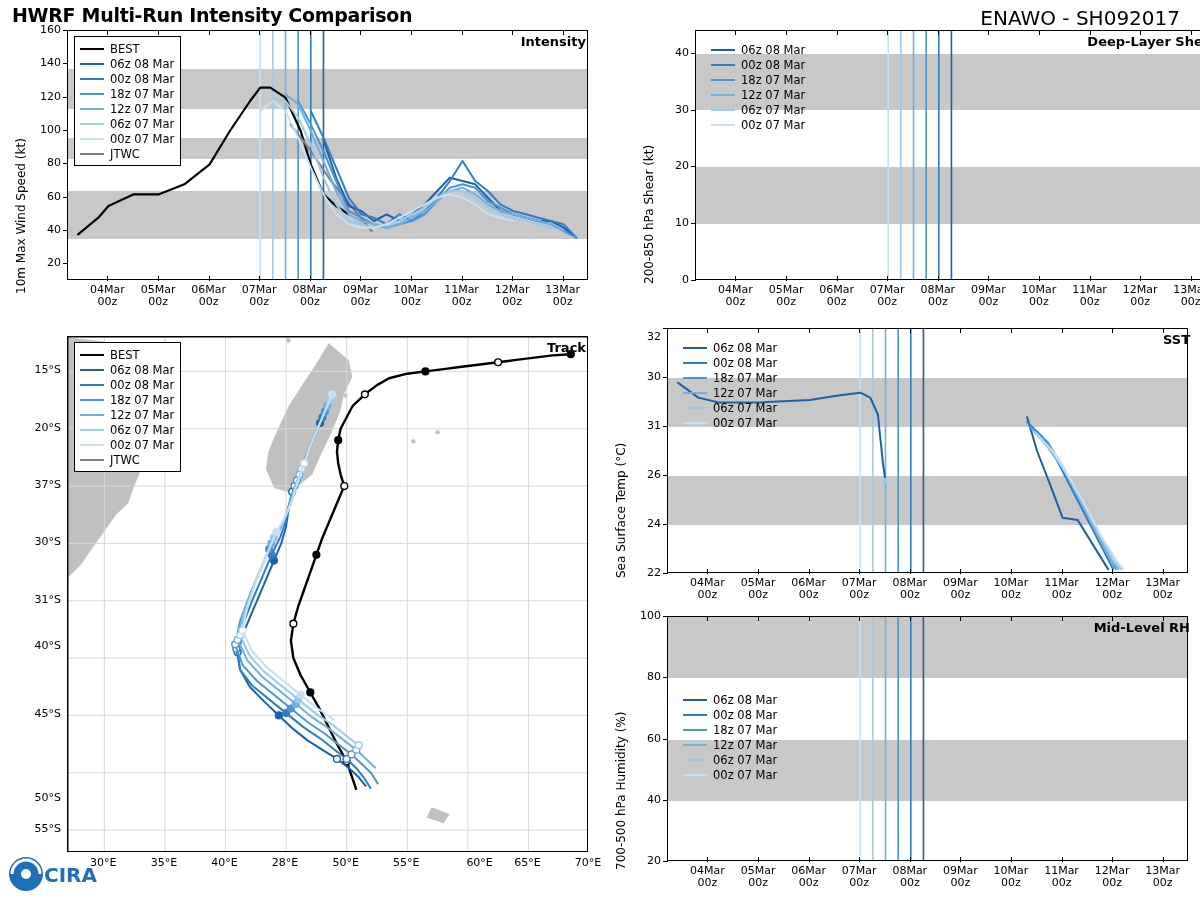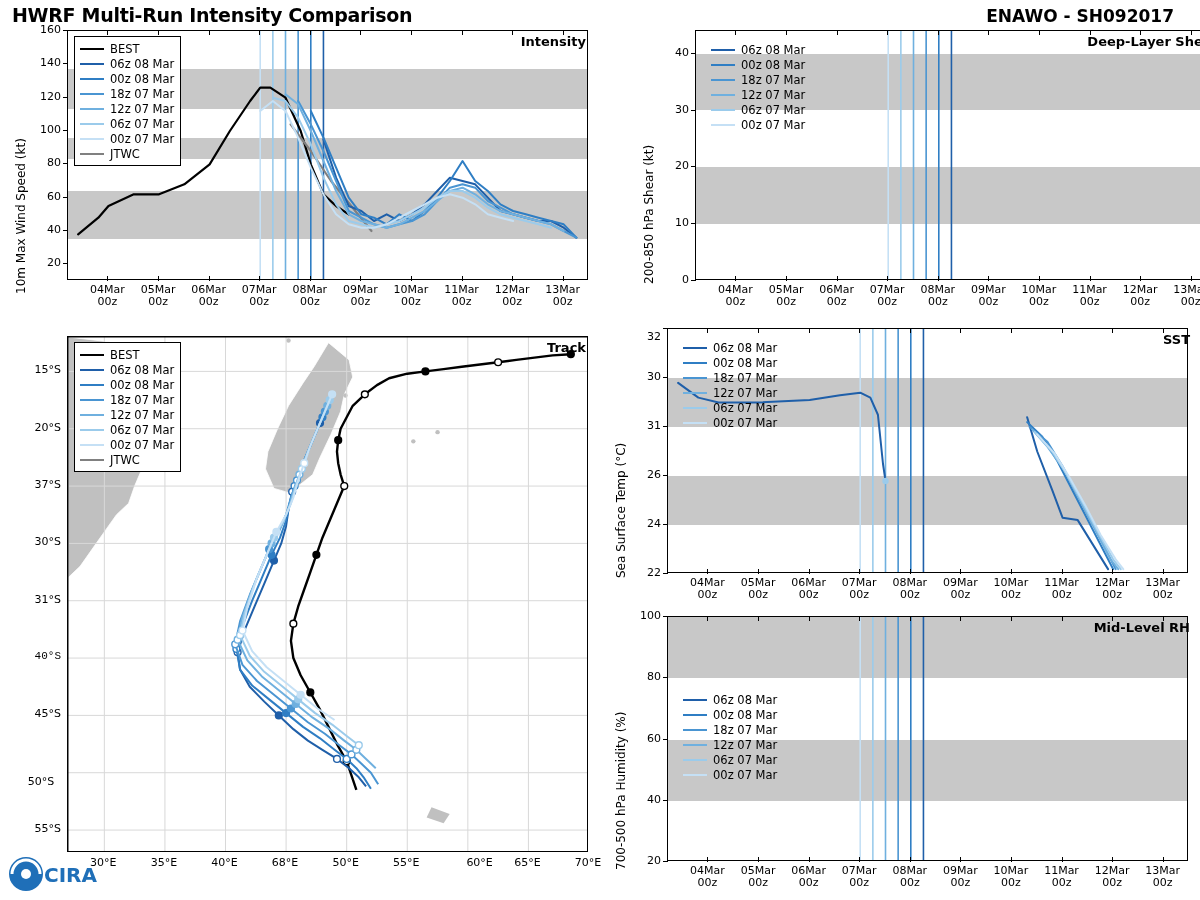--- a/index.html
+++ b/index.html
@@ -1,18 +1,18 @@
 <!DOCTYPE html>
 <html><head>
 <meta charset="utf-8">
 <style>
   html,body{margin:0;padding:0;background:#ffffff;}
   body{width:1200px;height:900px;font-family:"DejaVu Sans","Liberation Sans",sans-serif;color:#000;position:relative;overflow:hidden;}
   .title-left{position:absolute;left:12px;top:4px;font-size:19px;font-weight:bold;letter-spacing:-0.3px;}
-  .title-right{position:absolute;right:26px;top:6px;font-size:17px;font-weight:bold;}
+  .title-right{position:absolute;right:20px;top:6px;font-size:20px;font-weight:normal;}
   .panel{position:absolute;box-sizing:border-box;}
   .plotbox{position:absolute;border:1px solid #000;background:#fff;box-sizing:border-box;overflow:hidden;}
   .band{position:absolute;left:0;right:0;background:#c8c8c8;}
   .ptitle{position:absolute;right:5px;top:3px;font-size:13px;font-weight:bold;color:#000;z-index:6;}
   .ylabel{position:absolute;transform-origin:0 0;transform:rotate(-90deg);font-size:12px;white-space:nowrap;}
   .ytick{position:absolute;font-size:11px;text-align:right;}
   .xtick{position:absolute;font-size:11px;text-align:center;line-height:12px;}
   .legend{position:absolute;background:#fff;border:1px solid #000;padding:4px 6px 4px 5px;z-index:7;}
   .legend.noborder{border:none;background:transparent;}
   .lgrow{display:flex;align-items:center;height:15px;}
@@ -287,30 +287,30 @@
         <span class="lgline" style="border-top-color: rgb(128, 128, 128);"></span>
         <span class="lgtxt">JTWC</span>
       </div>
     </div>
   <div id="ax-track-y">
       <div class="ytick" style="left: 21px; top: 33.4px; width: 40px;">15°S</div>
       <div class="ytick" style="left: 21px; top: 90.7333px; width: 40px;">20°S</div>
       <div class="ytick" style="left: 21px; top: 148.067px; width: 40px;">37°S</div>
       <div class="ytick" style="left: 21px; top: 205.4px; width: 40px;">30°S</div>
       <div class="ytick" style="left: 21px; top: 262.733px; width: 40px;">31°S</div>
-      <div class="ytick" style="left: 21px; top: 320px; width: 40px; font-family: Liberation Mono, monospace;">40°S</div>
+      <div class="ytick" style="left: 21px; top: 309px; width: 40px;">40°S</div>
       <div class="ytick" style="left: 21px; top: 377.4px; width: 40px;">45°S</div>
-      <div class="ytick" style="left: 21px; top: 445px; width: 40px; text-align: center;">50°S</div>
+      <div class="ytick" style="left: 21px; top: 461px; width: 40px;">50°S</div>
       <div class="ytick" style="left: 21px; top: 492.067px; width: 40px;">55°S</div>
     </div>
   <div id="ax-track-x">
       <div class="xtick" style="left: 77.3488px; top: 527px; width: 52px;">30°E</div>
       <div class="xtick" style="left: 137.93px; top: 527px; width: 52px;">35°E</div>
       <div class="xtick" style="left: 198.512px; top: 527px; width: 52px;">40°E</div>
-      <div class="xtick" style="left: 259.093px; top: 527px; width: 52px;">68°E</div>
+      <div class="xtick" style="left: 259.093px; top: 527px; width: 52px;">28°E</div>
       <div class="xtick" style="left: 319.674px; top: 527px; width: 52px;">50°E</div>
       <div class="xtick" style="left: 380.256px; top: 527px; width: 52px;">55°E</div>
       <div class="xtick" style="left: 440.837px; top: 527px; width: 52px; text-align: right;">60°E</div>
       <div class="xtick" style="left: 501.419px; top: 527px; width: 52px;">65°E</div>
       <div class="xtick" style="left: 562px; top: 527px; width: 52px;">70°E</div>
     </div>
 </div>
 
 <div class="panel" style="left:628px;top:22px;width:600px;height:300px;">
   <div class="ylabel" style="left:14px;top:262px;">200-850 hPa Shear (kt)</div>

